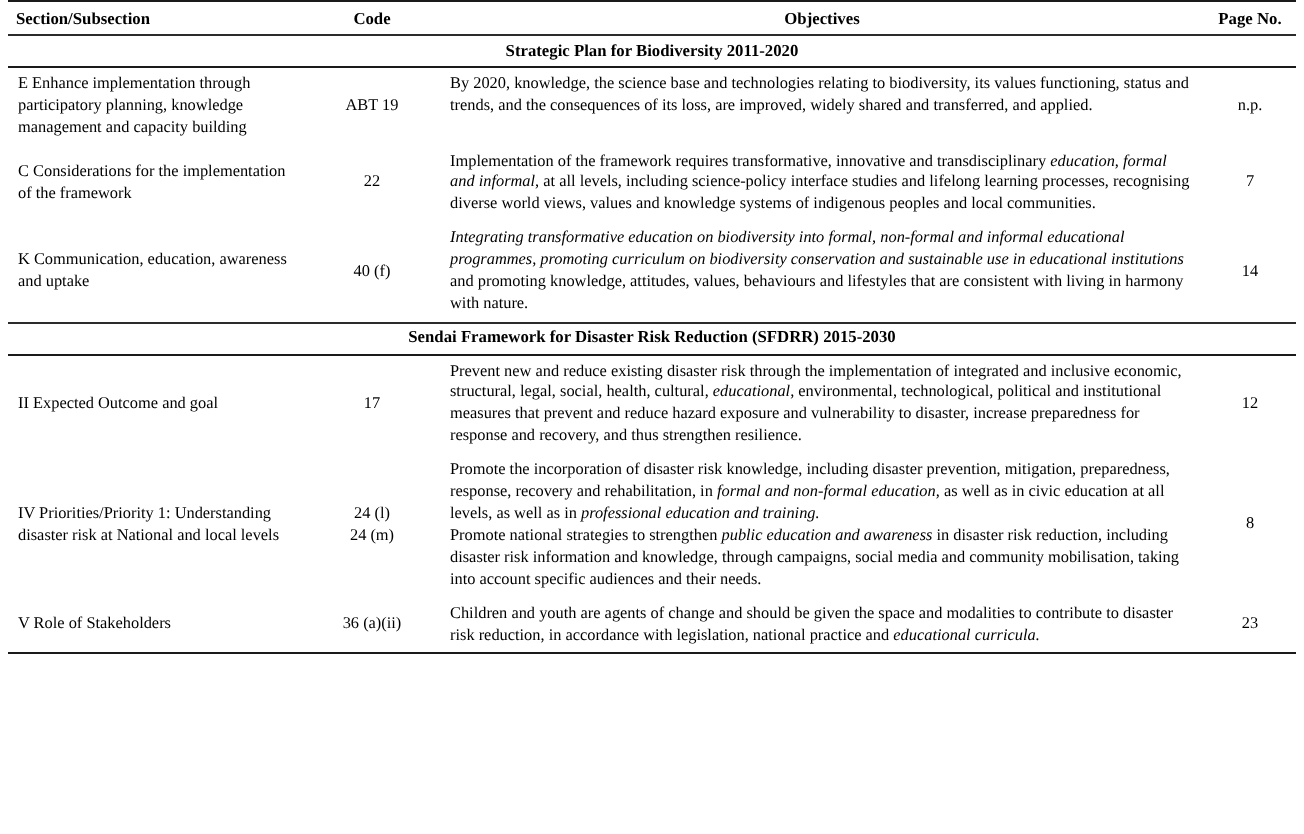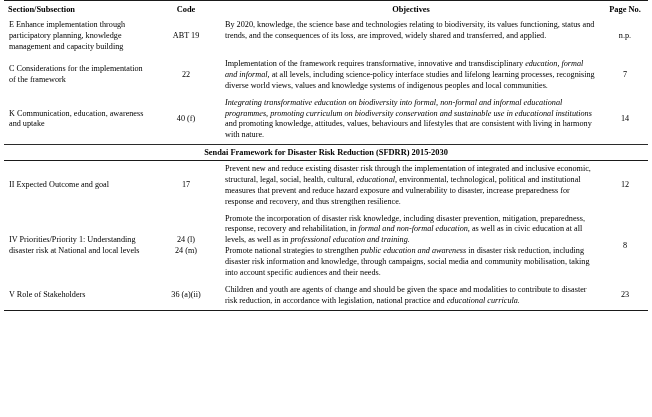--- a/index.html
+++ b/index.html
@@ -91,20 +91,23 @@
     <thead>
       <tr class="hdr-row">
         <th class="th-left">Section/Subsection</th>
         <th class="th-center">Code</th>
         <th class="th-center">Objectives</th>
         <th class="th-right">Page No.</th>
       </tr>
     </thead>
     <tbody>
 
+      <tr class="group-row first">
+        <td colspan="4">Strategic Plan for Biodiversity 2011-2020</td>
+      </tr>
       <tr>
         <td class="cell sec">E Enhance implementation through participatory planning, knowledge management and capacity building</td>
         <td class="cell code">ABT 19</td>
         <td class="cell obj">
           <p class="obj-p">By 2020, knowledge, the science base and technologies relating to biodiversity, its values functioning, status and trends, and the consequences of its loss, are improved, widely shared and transferred, and applied.</p>
         </td>
         <td class="cell page">n.p.</td>
       </tr>
 
       <tr>

